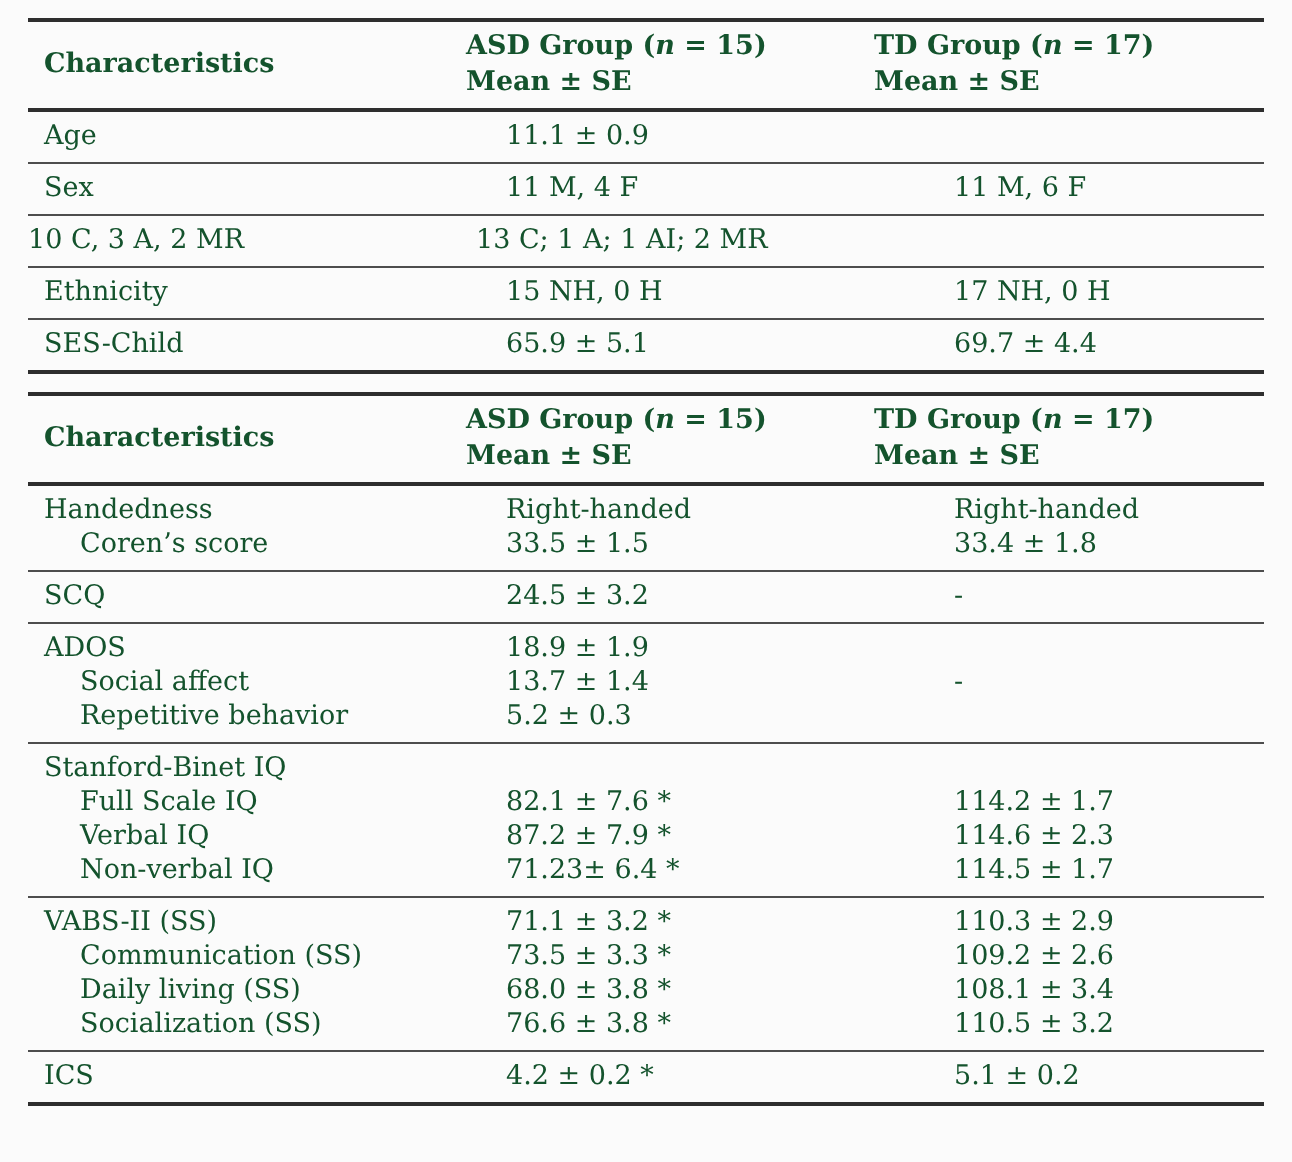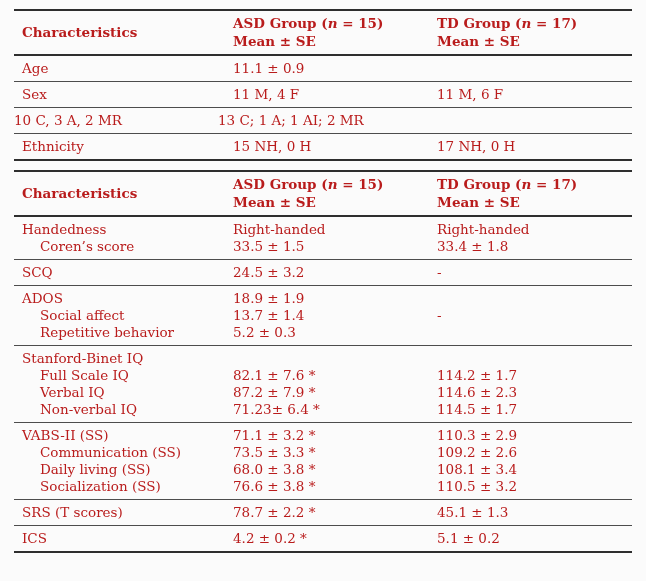--- a/index.html
+++ b/index.html
@@ -1,36 +1,36 @@
 <!DOCTYPE html>
 <html><head>
 <meta charset="utf-8">
 <style>
   html,body{margin:0;padding:0;}
   .page{
     width:646px;height:581px;box-sizing:border-box;
-    background:#fbfbfb;color:#b91c1c;
+    background:#fbfbfb;color:#14532d;
     font-family:"DejaVu Serif", serif;
     font-size:13.5px;
     padding:9px 14px 0 14px;
     position:relative;overflow:hidden;
   }
   .tbl{border-top:2px solid #2e2e2e;border-bottom:2px solid #2e2e2e;}
   .tbl-1{margin-bottom:9px;}
   .thead{
     display:flex;align-items:center;
     border-bottom:2px solid #2e2e2e;
     padding:4px 0;font-weight:bold;line-height:17.5px;
   }
   .c1{width:219px;padding-left:8px;box-sizing:border-box;}
   .c2{width:204px;}
   .c3{flex:1;}
   .block{border-bottom:1px solid #4d4d4d;padding:4px 0;}
   .block:last-child{border-bottom:none;}
-  .line{display:flex;line-height:17px;}
+  .line{display:flex;line-height:17px;gap:20px;}
   .ind{padding-left:26px;}
   .hdr-line{display:block;}
   i{font-style:italic;}
 </style>
 </head>
 <body>
 
 <main class="page">
 
   <section class="tbl tbl-1">
@@ -63,20 +63,27 @@
           <div class="line">
             <div class="c2">10 C, 3 A, 2 MR</div>
             <div class="c3">13 C; 1 A; 1 AI; 2 MR</div>
           </div>
         </div>
         <div class="block">
           <div class="line">
             <div class="c1">Ethnicity</div>
             <div class="c2">15 NH, 0 H</div>
             <div class="c3">17 NH, 0 H</div>
+          </div>
+        </div>
+        <div class="block">
+          <div class="line">
+            <div class="c1">SES-Child</div>
+            <div class="c2">65.9 ± 5.1</div>
+            <div class="c3">69.7 ± 4.4</div>
           </div>
         </div>
       </div>
   </section>
 
   <section class="tbl">
     <header class="thead">
       <div class="c1">Characteristics</div>
       <div class="c2">
         <span class="hdr-line"><span>ASD Group (</span><i>n</i><span> = 15)</span></span>
@@ -163,27 +170,20 @@
             <div class="c3">108.1 ± 3.4</div>
           </div>
           <div class="line">
             <div class="c1 ind">Socialization (SS)</div>
             <div class="c2">76.6 ± 3.8 *</div>
             <div class="c3">110.5 ± 3.2</div>
           </div>
         </div>
         <div class="block">
           <div class="line">
-            <div class="c1">SRS (T scores)</div>
-            <div class="c2">78.7 ± 2.2 *</div>
-            <div class="c3">45.1 ± 1.3</div>
-          </div>
-        </div>
-        <div class="block">
-          <div class="line">
             <div class="c1">ICS</div>
             <div class="c2">4.2 ± 0.2 *</div>
             <div class="c3">5.1 ± 0.2</div>
           </div>
         </div>
       </div>
   </section>
 
 </main>
 

